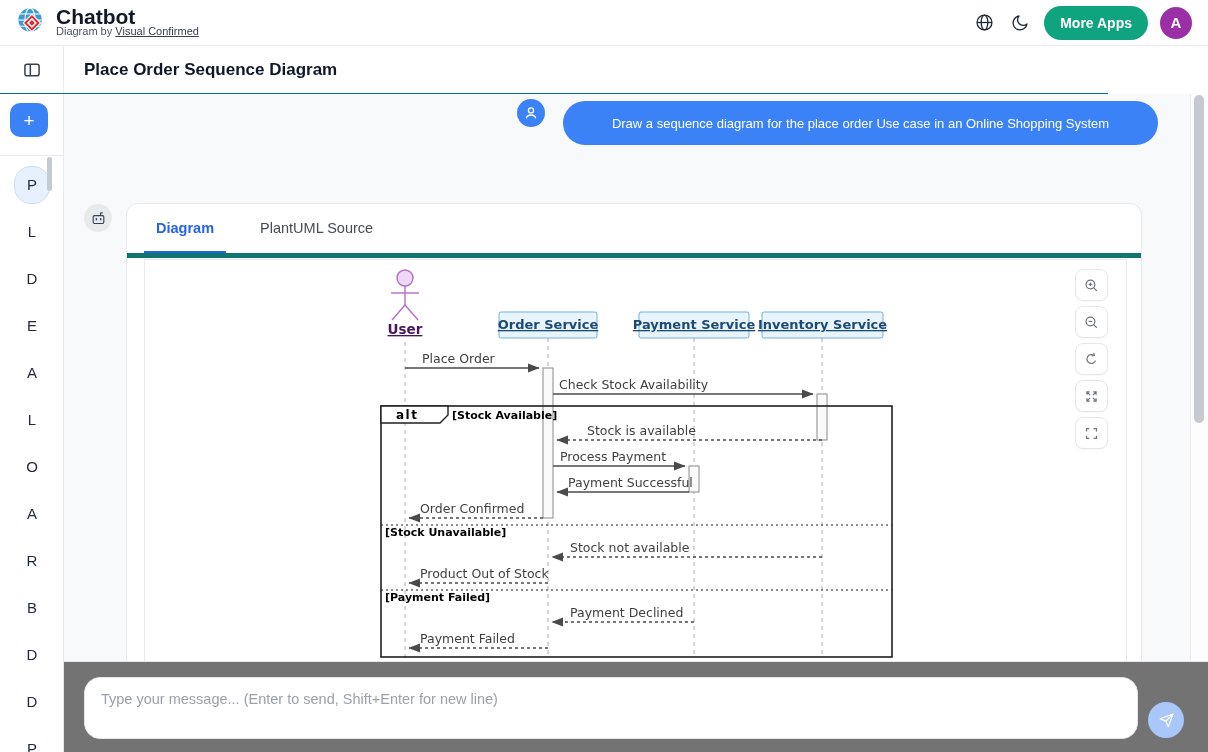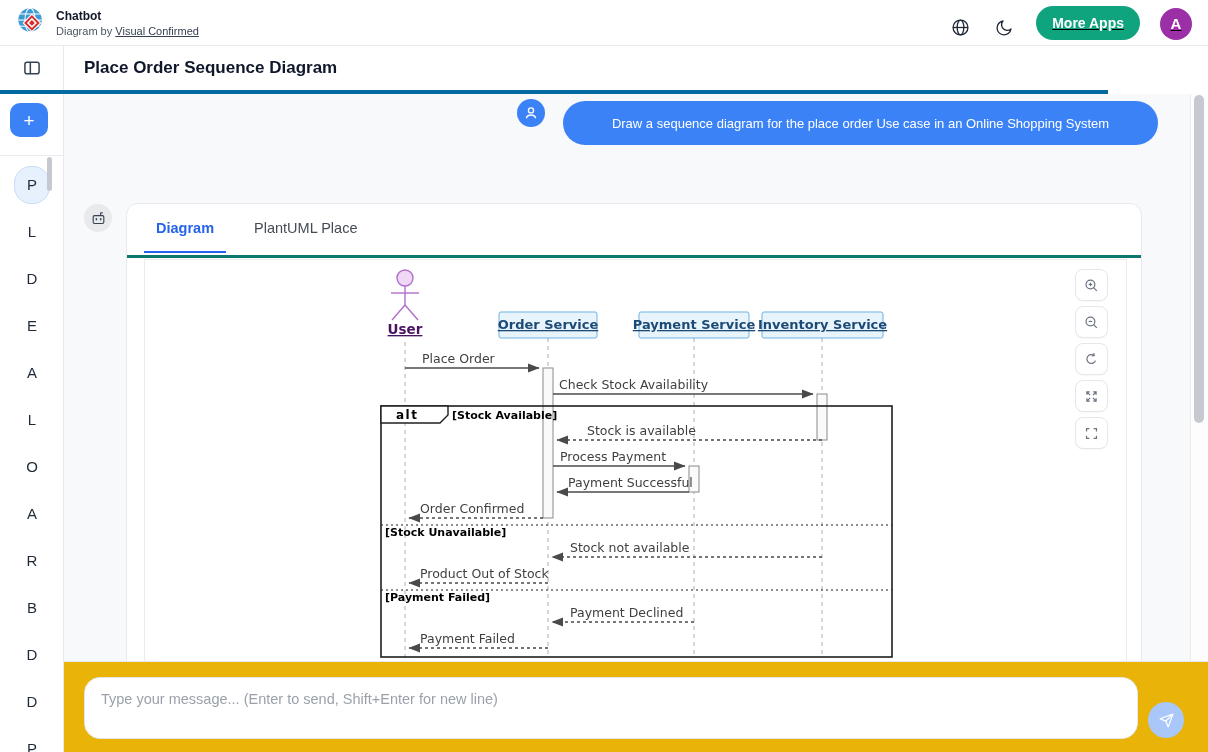--- a/index.html
+++ b/index.html
@@ -3,34 +3,34 @@
 <meta charset="utf-8">
 <style>
   * { margin:0; padding:0; box-sizing:border-box; }
   html,body { width:1208px; height:752px; overflow:hidden; background:#fff;
     font-family:"Liberation Sans", sans-serif; }
 
   
   .header { position:absolute; left:0; top:0; width:1208px; height:46px; background:#fff;
     border-bottom:1px solid #e7e9ee; display:flex; align-items:center; padding:0 16px; z-index:30; }
   .brand { display:flex; align-items:center; gap:10px; }
-  .brand-text .t1 { font-size:12px; font-weight:700; color:#111827; line-height:17px; }
+  .brand-text .t1 { font-size:21px; font-weight:700; color:#111827; line-height:17px; }
   .brand-text .t2 { font-size:11px; color:#4b5563; line-height:13px; }
   .brand-text .t2 a { color:#374151; text-decoration:underline; }
-  .header-right { margin-left:auto; display:flex; align-items:flex-end; gap:20px;text-decoration:underline; }
+  .header-right { margin-left:auto; display:flex; align-items:center; gap:12px; }
   .icon-btn { width:24px; height:24px; display:flex; align-items:center; justify-content:center;
     background:none; border:none; cursor:pointer; }
   .more-apps { background:#0fa47e; color:#fff; font-size:14px; font-weight:600; border:none;
     border-radius:18px; padding:9px 16px; cursor:pointer; font-family:inherit; }
   .avatar-a { width:32px; height:32px; border-radius:50%; background:#9b2fa5; color:#fff;
     font-size:15px; font-weight:700; display:flex; align-items:center; justify-content:center; cursor:pointer; }
 
   
   .titlebar { position:absolute; left:0; top:46px; width:1108px; height:48px; background:#fff;
-    border-bottom:4px solid #0369a1; display:flex; z-index:20; }
+    border-bottom:1px solid #0369a1; display:flex; z-index:20; }
   .titlebar-left { width:64px; height:100%; border-right:1px solid #e8eaed; display:flex;
     align-items:center; justify-content:center; flex:0 0 64px; }
   .page-title { font-size:17px; font-weight:700; color:#0f172a; align-self:center; padding-left:20px; }
 
   
   .sidebar { position:absolute; left:0; top:94px; width:64px; height:658px; background:#fff;
     border-right:1px solid #e8eaed; z-index:25; }
   .new-chat { position:absolute; left:10px; top:9px; width:38px; height:34px; background:#3b82f6;
     border:none; border-radius:10px; color:#fff; font-size:19px; line-height:1; cursor:pointer; }
   .side-divider { position:absolute; left:0; top:61px; width:64px; height:1px; background:#e8eaed; }
@@ -50,40 +50,40 @@
     background:#3b82f6; display:flex; align-items:center; justify-content:center; }
   .user-bubble { position:absolute; left:499px; top:7px; width:595px; height:44px;
     background:#3b82f6; border-radius:22px; color:#fff; font-size:13px; display:flex;
     align-items:center; justify-content:center; padding:0 22px; }
   .bot-avatar { position:absolute; left:20px; top:110px; width:28px; height:28px; border-radius:50%;
     background:#e9eaec; display:flex; align-items:center; justify-content:center; }
 
   
   .card { position:absolute; left:62px; top:109px; width:1016px; height:560px; background:#fff;
     border:1px solid #e7e9ee; border-radius:12px 12px 0 0; }
-  .tabs { height:54px; border-bottom:3px solid #0f766e; display:flex; align-items:flex-start;
-    padding-left:17px; gap:16px; }
+  .tabs { height:54px; border-bottom:5px solid #0f766e; display:flex; align-items:flex-start;
+    padding-left:17px; gap:22px; }
   .tab { font-size:14.5px; padding:16px 12px 15px; cursor:pointer; color:#444c56; font-weight:500;
     border-bottom:2.5px solid transparent; }
   .tab.active { color:#2563eb; font-weight:600; border-bottom-color:#2563eb; }
   .viewport { position:absolute; left:17px; top:55px; width:983px; height:500px; background:#fff;
     border:1px solid #e8ebef; }
   .seq-svg { position:absolute; left:227px; top:4px; }
   .viewer-controls { position:absolute; right:18px; top:9px; display:flex; flex-direction:column; gap:5px; }
   .vbtn { width:33px; height:32px; background:#fff; border:1px solid #e5e7eb; border-radius:8px;
     display:flex; align-items:center; justify-content:center; cursor:pointer; box-shadow:0 1px 1px rgba(0,0,0,.03); }
 
   
   .scroll-rail { position:absolute; right:0; top:0; width:18px; height:100%; background:#fdfdfd;
     border-left:1px solid #e9ecef; }
   .scroll-thumb { position:absolute; right:4px; top:1px; width:10px; height:328px; background:#c6cad0;
     border-radius:5px; }
 
   
-  .footer { position:absolute; left:64px; top:661px; width:1144px; height:91px; background:#eab308;
+  .footer { position:absolute; left:64px; top:661px; width:1144px; height:91px; background:#737373;
     border-top:1px solid #e7e9ee; z-index:15; }
   .composer { position:absolute; left:20px; top:15px; width:1054px; height:62px; background:#fff;
     border:1px solid #e3e6ea; border-radius:16px; }
   .composer textarea { width:100%; height:100%; border:none; outline:none; resize:none;
     border-radius:16px; padding:13px 16px; font-size:14.5px; font-family:inherit; color:#111827; }
   .composer textarea::placeholder { color:#9aa1ab; }
   .send-btn { position:absolute; right:24px; top:40px; width:36px; height:36px; border-radius:50%;
     background:#a9c7f8; border:none; display:flex; align-items:center; justify-content:center; cursor:pointer; }
 
   
@@ -212,21 +212,21 @@
       <line x1="15" y1="8" x2="15" y2="4"></line>
         <line x1="15" y1="4" x2="18" y2="4"></line>
       <rect x="8" y="11.5" width="2" height="3" fill="#374151" stroke="none"></rect>
       <rect x="14" y="11.5" width="2" height="3" fill="#374151" stroke="none"></rect>
     </svg>
   </div>
 
   <div class="card">
     <div class="tabs">
       <div class="tab active">Diagram</div>
-      <div class="tab">PlantUML Place</div>
+      <div class="tab">PlantUML Source</div>
     </div>
 
     <div class="viewport">
       <svg class="seq-svg" width="530" height="394" viewBox="0 0 530 394">
         <defs>
           <marker id="arr" markerWidth="10" markerHeight="8" refX="8.5" refY="4" orient="auto-start-reverse">
             <path d="M0,0.6 L9,4 L0,7.4 Z" fill="#4a4a4a"></path>
           </marker>
         </defs>
 

